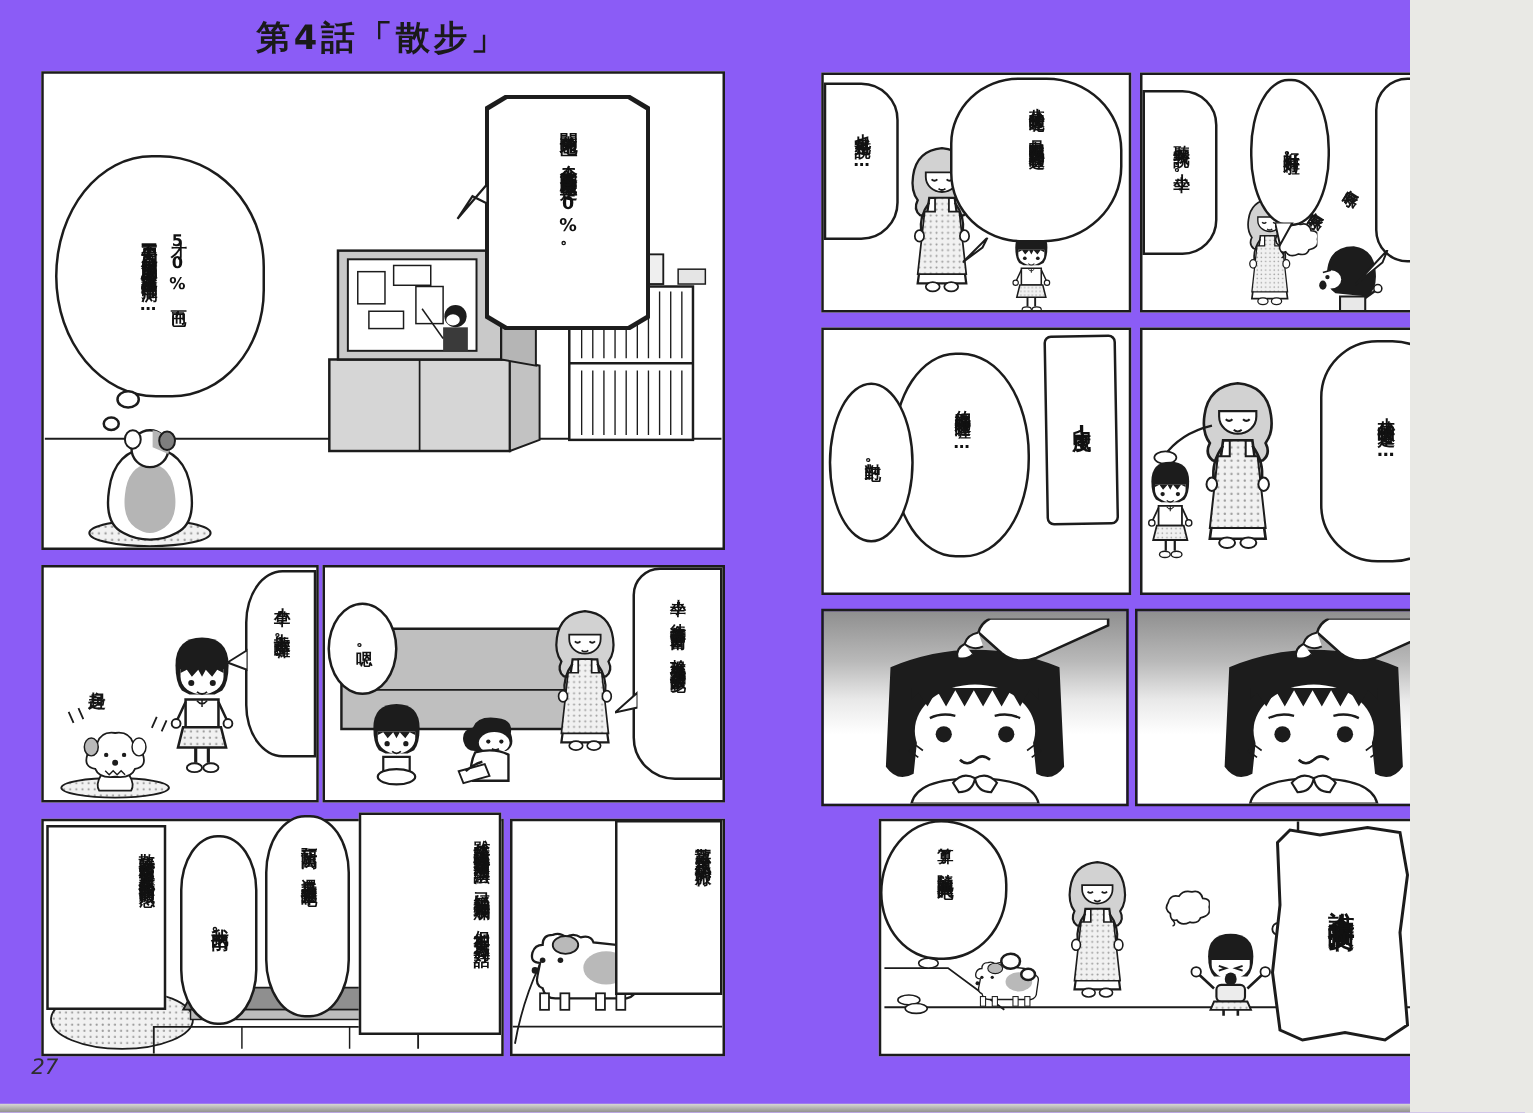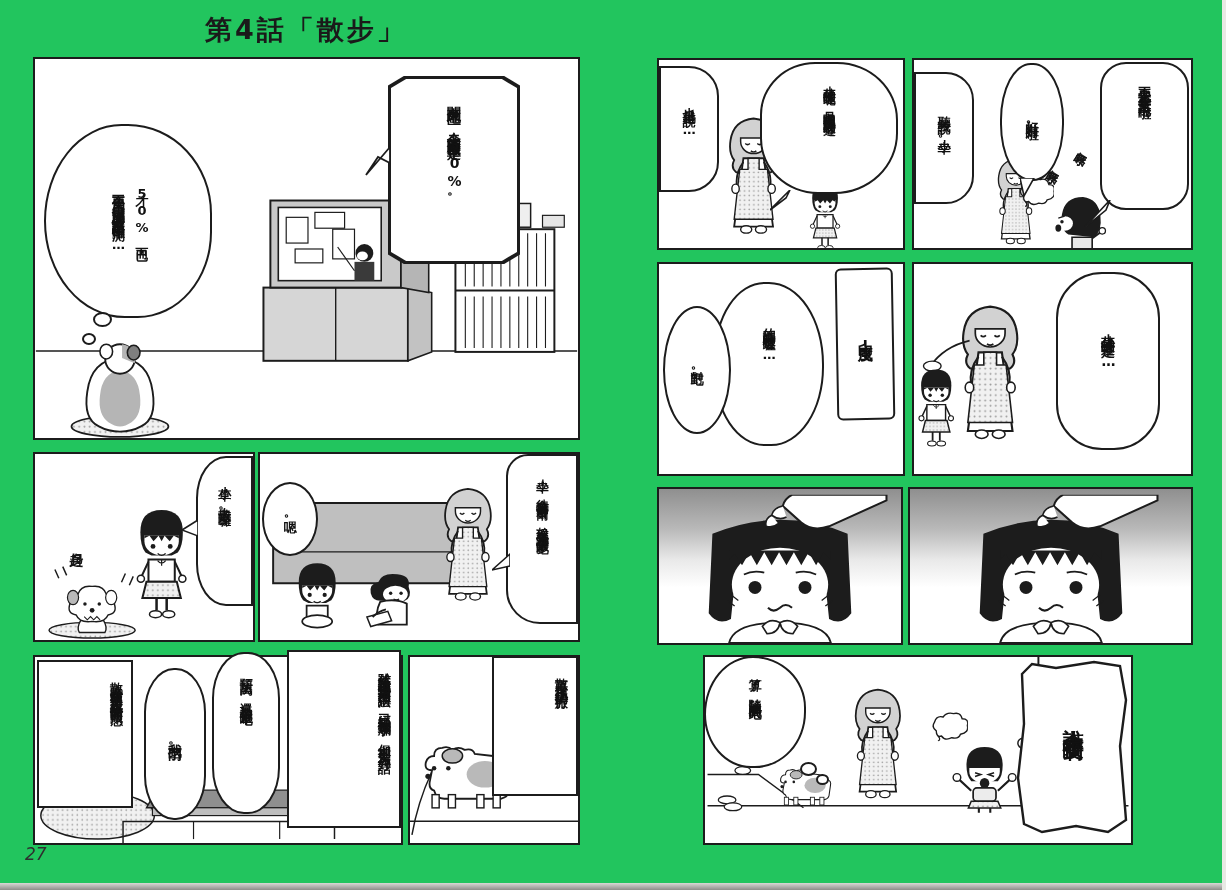--- a/index.html
+++ b/index.html
@@ -1,16 +1,16 @@
 <!DOCTYPE html>
 <html><head>
 <meta charset="utf-8">
 <style>
   html,body{margin:0;padding:0;background:#e9e9e5;}
-  #page{position:relative;width:1222px;height:890px;background:#22c55e;overflow:hidden;
+  #page{position:relative;width:1128px;height:890px;background:#8b5cf6;overflow:hidden;
         font-family:"DejaVu Sans",sans-serif;color:#1a1a1a;}
   .panel{position:absolute;background:#fff;border:2px solid #1c1c1c;box-sizing:border-box;z-index:1;}
   .panel.pat{background:linear-gradient(180deg,#8f8f8f 0%,#b9b9b9 26%,#e9e9e9 46%,#fff 64%);}
   .art{position:absolute;left:0;top:0;width:100%;height:100%;z-index:1;}
   .bub,.cap{position:absolute;background:#fff;border:2px solid #1c1c1c;box-sizing:border-box;
         display:flex;align-items:center;justify-content:center;overflow:hidden;z-index:4;}
   .cap{border-radius:0;align-items:flex-start;justify-content:flex-end;padding:10px 6px;}
   .v{writing-mode:vertical-rl;text-orientation:upright;line-height:1.5;letter-spacing:2px;
      font-size:13px;font-weight:600;color:#111;}
   .v span{display:block;margin-block-end:4px;}

